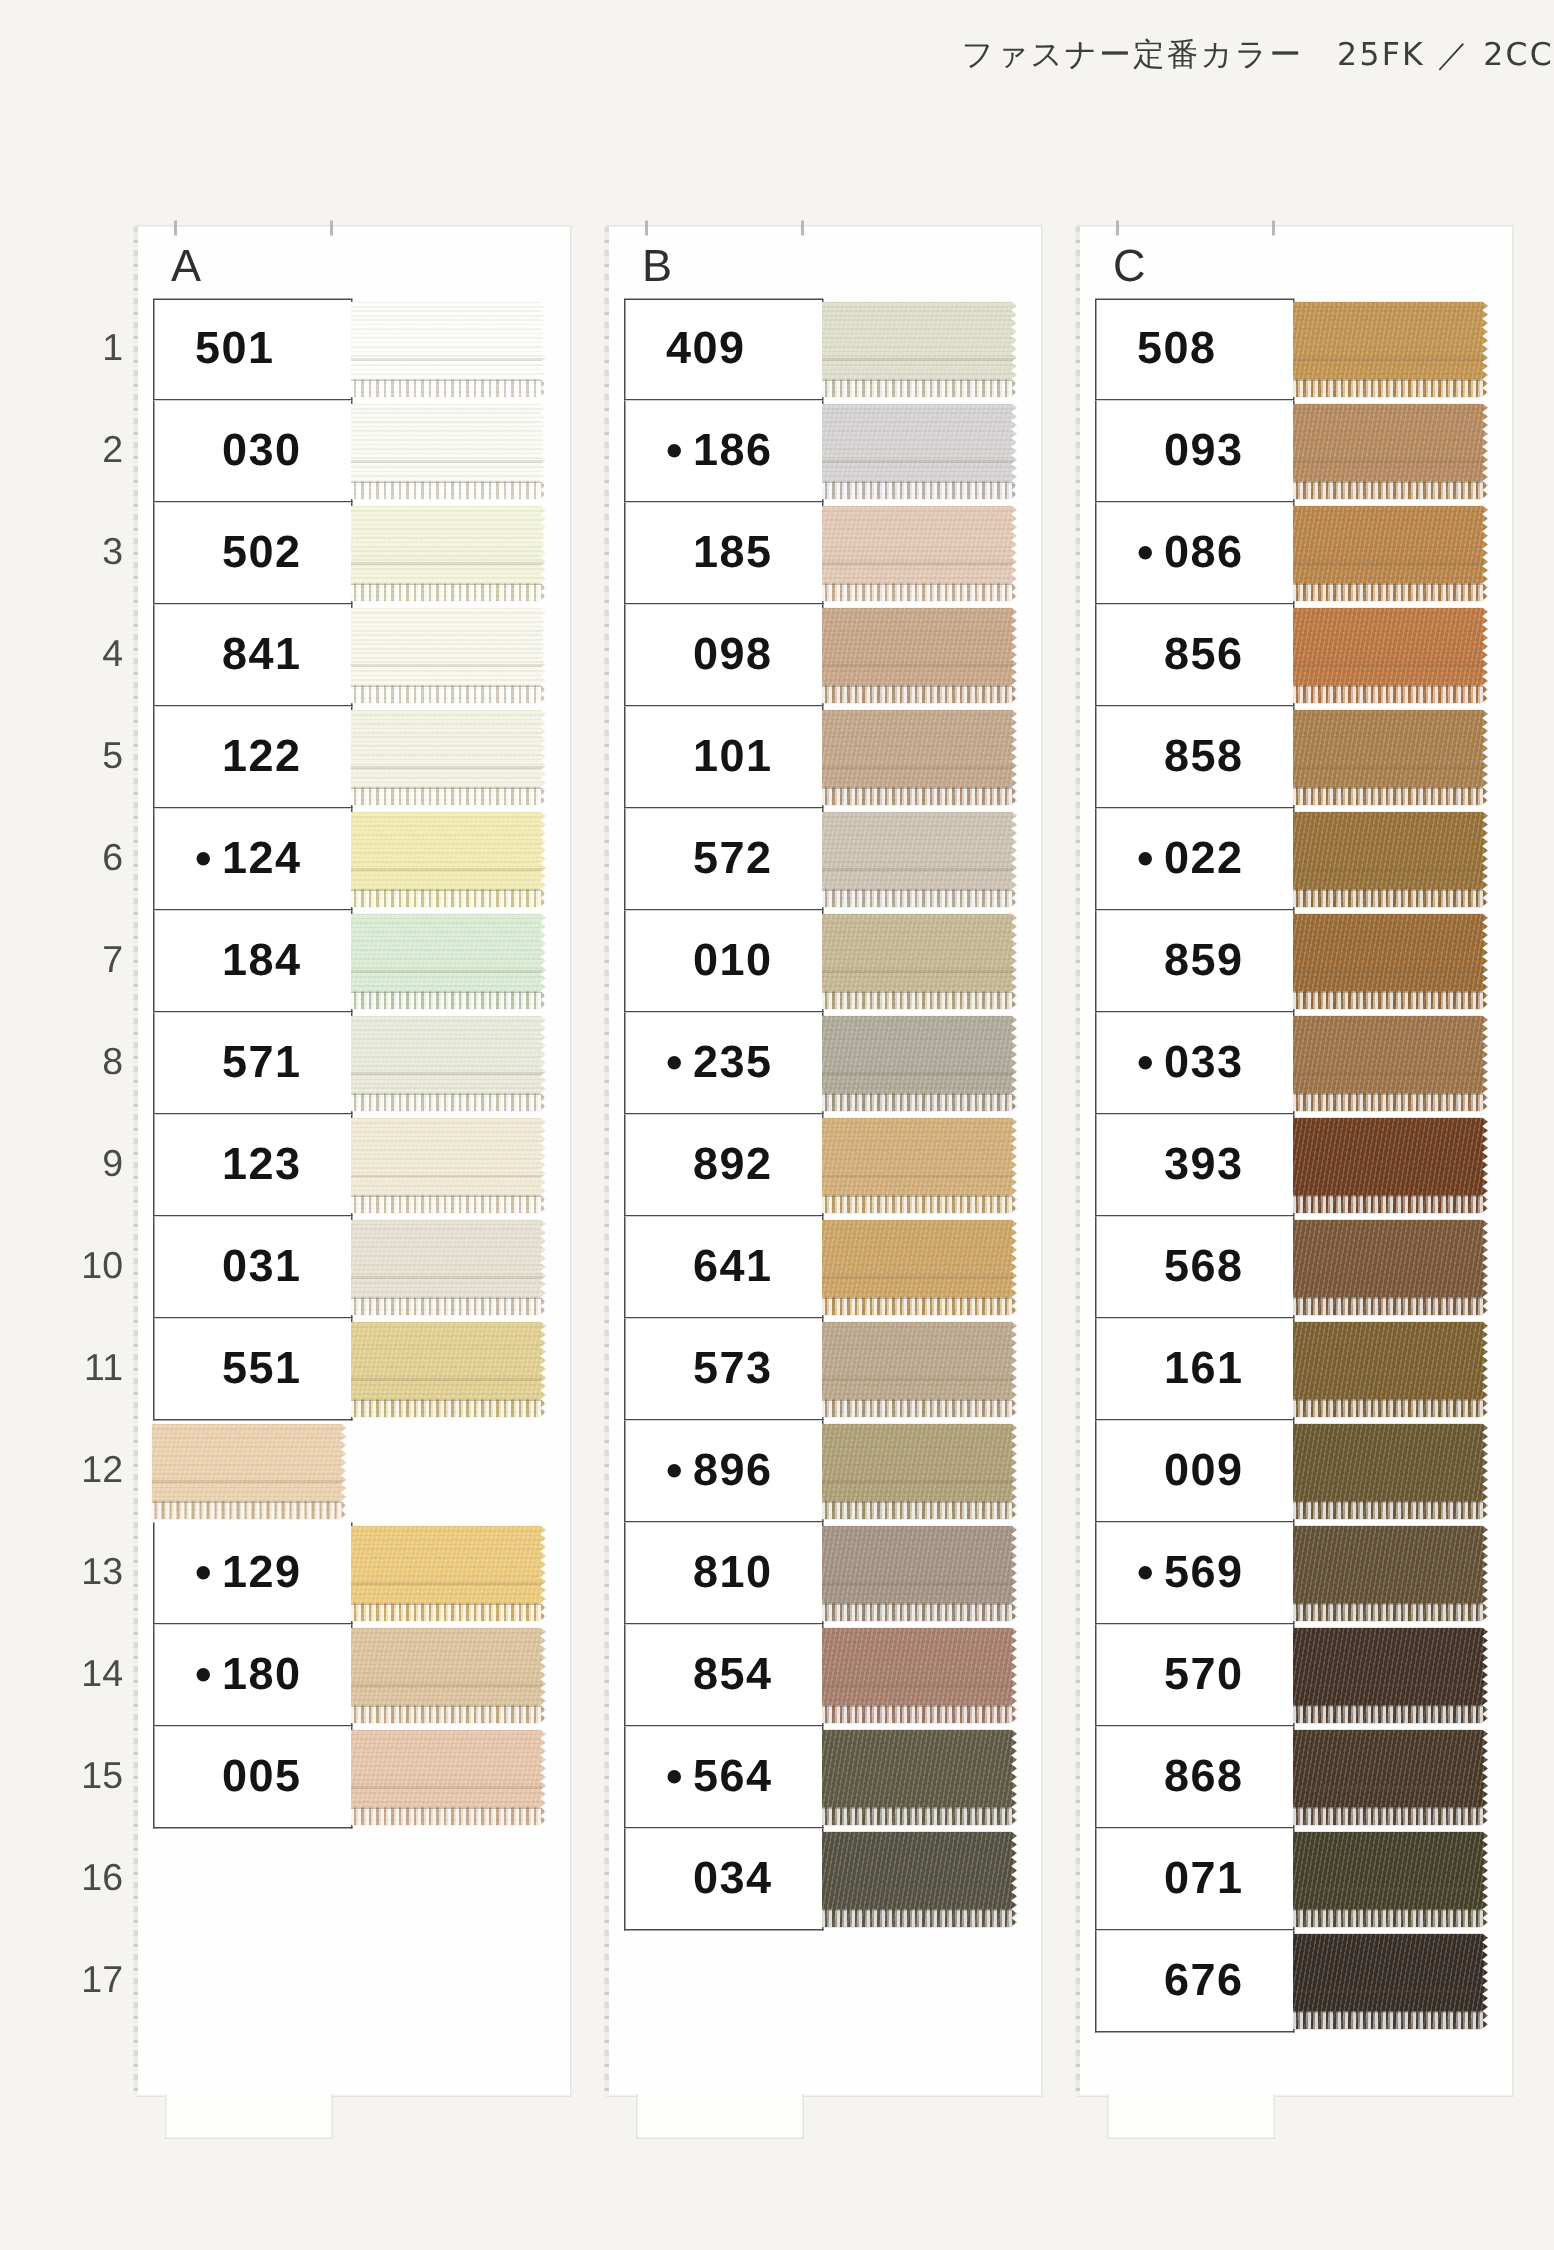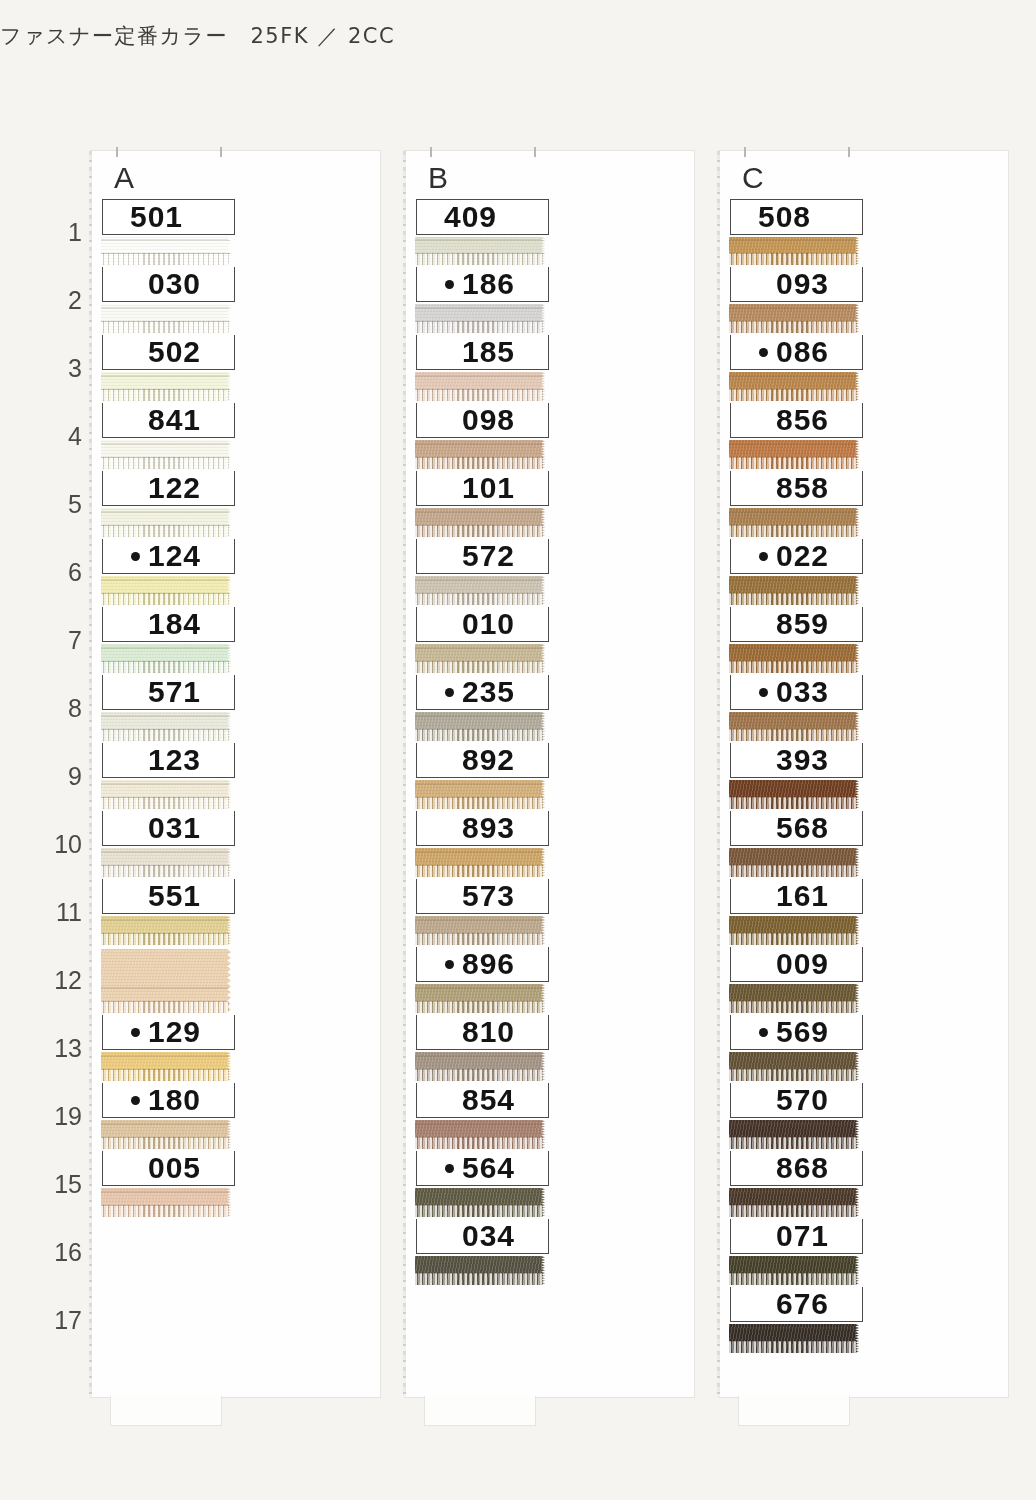--- a/index.html
+++ b/index.html
@@ -3,21 +3,21 @@
 <meta charset="utf-8">
 <style>
   html,body{margin:0;padding:0;}
   .page{
     position:relative; width:1036px; height:1500px;
     background:#f5f4f1; overflow:hidden;
     font-family:"Liberation Sans", sans-serif;
   }
   .title{
     position:absolute; top:22px; left:0; width:100%;
-    text-align:left; font-size:21px; color:#3d3d3d; letter-spacing:1.5px;
+    text-align:right; font-size:21px; color:#3d3d3d; letter-spacing:1.5px;
     font-family:"DejaVu Sans", sans-serif;
   }
   
   .card{
     position:absolute; top:150px; width:290px; height:1246px;
     background:#fefefe; border:1px solid #e6e4e0; border-left:none;
   }
   .card-a{left:90px}.card-b{left:404px}.card-c{left:718px}
   .card::after{ 
     content:""; position:absolute; left:20px; bottom:-29px; width:110px; height:29px;
@@ -28,21 +28,21 @@
     background:repeating-linear-gradient(180deg,#dddbd6 0 4px,#eceae6 4px 9px,#d0cec9 9px 11px,#f2f1ed 11px 16px);
   }
   .notch{position:absolute; top:-4px; width:2px; height:10px; background:#b9b7b2;}
   .notch-1{left:26px}.notch-2{left:130px}
   .card-letter{
     position:absolute; top:10px; left:24px;
     font-size:30px; color:#2f2f2f; letter-spacing:1px;
   }
   
   .rows{position:absolute; top:48px; left:12px;}
-  .row{display:flex; height:68px;flex-direction:column;}
+  .row{display:flex; height:68px;}
   .label{
     width:133px; box-sizing:border-box; background:#fff;
     border:1px solid #4a4a4a; display:flex; align-items:center; padding-left:10px;
   }
   .row + .row .label{border-top:none;padding-left:28px;}
   .dotcell{width:17px; display:flex; align-items:center;}
   .dotcell.on::before{content:""; width:9px; height:9px; border-radius:50%; background:#161616;}
   .code{
     font-size:30px; font-weight:700; color:#141414; letter-spacing:1px;
     font-family:"Liberation Sans", sans-serif;
@@ -103,21 +103,21 @@
       <div class="row-num">9</div>
 
       <div class="row-num">10</div>
 
       <div class="row-num">11</div>
 
       <div class="row-num">12</div>
 
       <div class="row-num">13</div>
 
-      <div class="row-num">19</div>
+      <div class="row-num">14</div>
 
       <div class="row-num">15</div>
 
       <div class="row-num">16</div>
 
       <div class="row-num">17</div>
     </div>
 
   <div class="card card-a">
     <span class="deckle"></span>
@@ -321,21 +321,21 @@
           <div class="label">
             <span class="dotcell"></span>
             <span class="code">892</span>
           </div>
           <div class="swatch" style="--c: #d3af79;"></div>
         </div>
 
         <div class="row">
           <div class="label">
             <span class="dotcell"></span>
-            <span class="code">893</span>
+            <span class="code">641</span>
           </div>
           <div class="swatch" style="--c: #cda567;"></div>
         </div>
 
         <div class="row">
           <div class="label">
             <span class="dotcell"></span>
             <span class="code">573</span>
           </div>
           <div class="swatch" style="--c: #bca88c;"></div>

